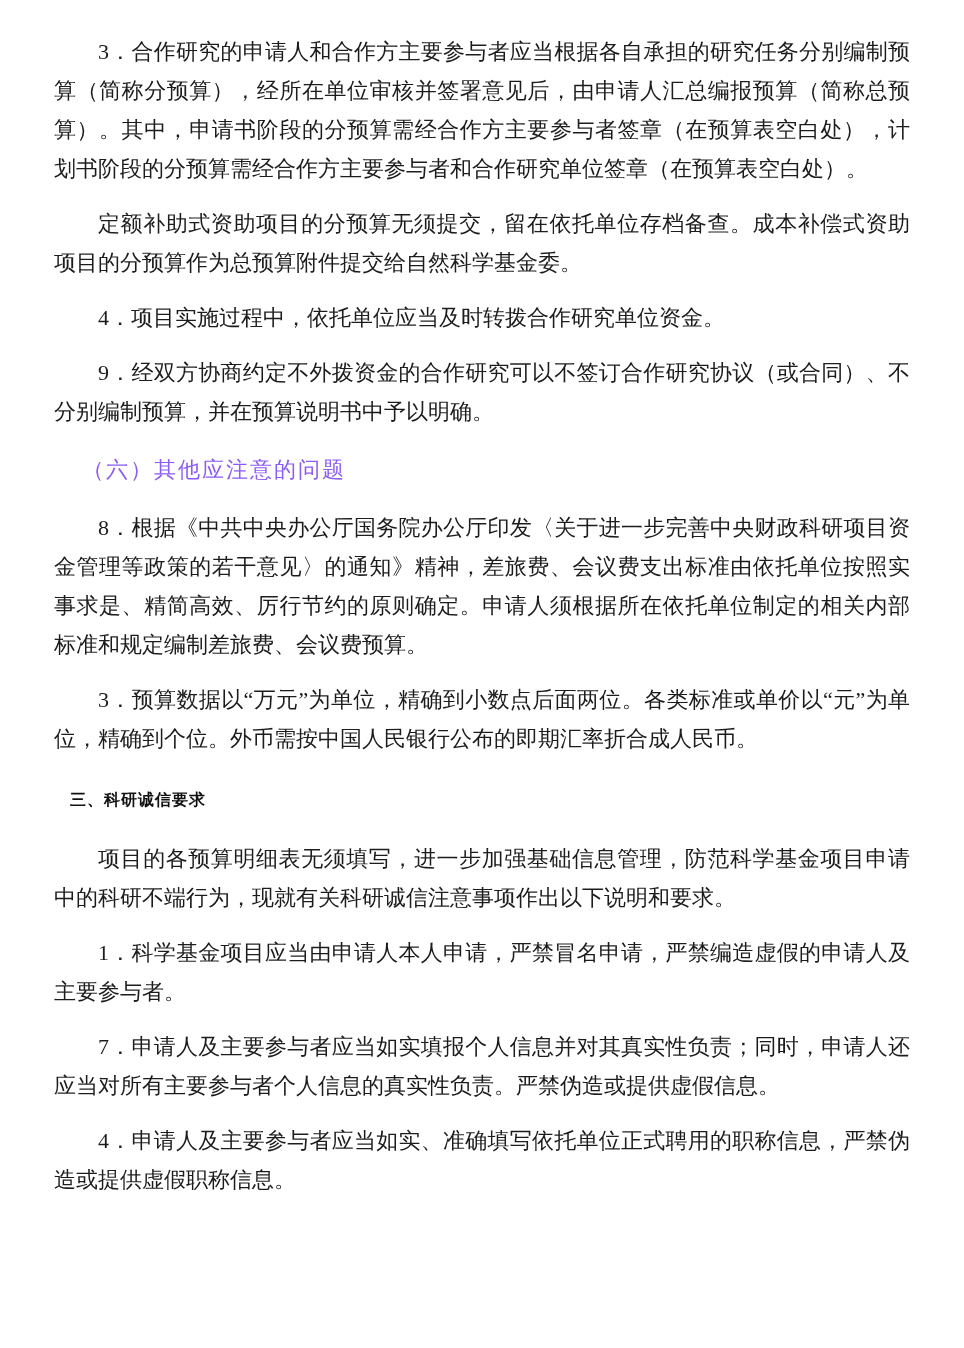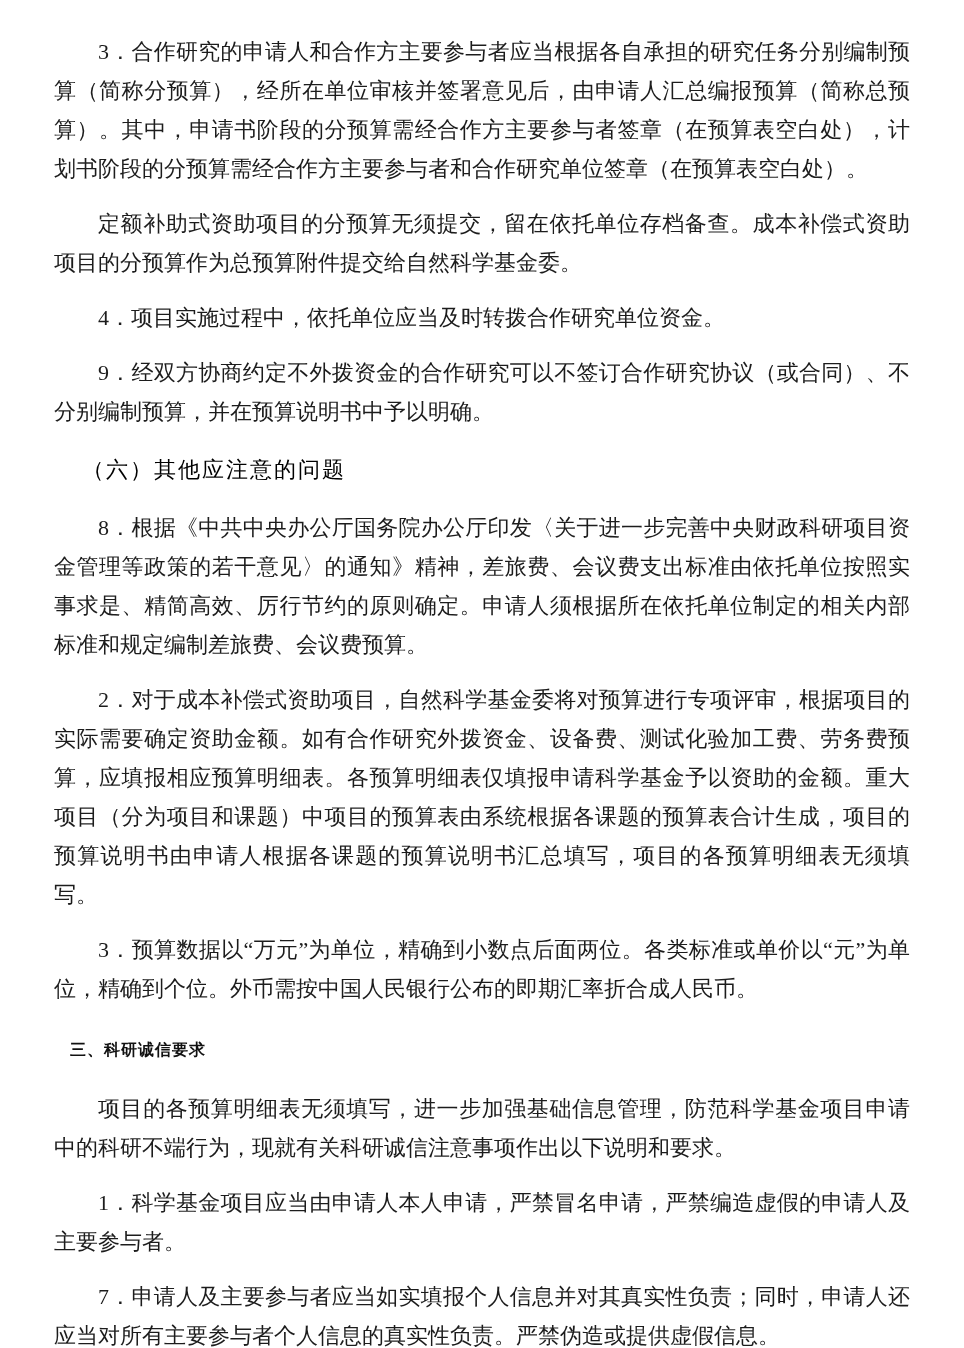--- a/index.html
+++ b/index.html
@@ -22,21 +22,21 @@
     margin: 16px;
     text-indent: 2em;
     text-align: justify;
     text-justify: inter-ideograph;
   }
   .heading-kai {
     margin: 19px 0 19px 0;
     text-indent: 2em;
     letter-spacing: 2px;
     font-family: Liberation Serif, serif;
-    color: #000000;
+    color: #8b5cf6;
   }
   .heading-bold {
     margin: 22px 0 20px 0;
     text-indent: 2em;
     font-family: "Liberation Sans", "DejaVu Sans", sans-serif;
     font-weight: 700;
     font-size: 16px;
     letter-spacing: 1px;
     color: #111111;
   }
@@ -44,21 +44,20 @@
 </head>
 <body>
 
 <div class="page">
   <p class="para">3．合作研究的申请人和合作方主要参与者应当根据各自承担的研究任务分别编制预算（简称分预算），经所在单位审核并签署意见后，由申请人汇总编报预算（简称总预算）。其中，申请书阶段的分预算需经合作方主要参与者签章（在预算表空白处），计划书阶段的分预算需经合作方主要参与者和合作研究单位签章（在预算表空白处）。</p>
   <p class="para">定额补助式资助项目的分预算无须提交，留在依托单位存档备查。成本补偿式资助项目的分预算作为总预算附件提交给自然科学基金委。</p>
   <p class="para">4．项目实施过程中，依托单位应当及时转拨合作研究单位资金。</p>
   <p class="para">9．经双方协商约定不外拨资金的合作研究可以不签订合作研究协议（或合同）、不分别编制预算，并在预算说明书中予以明确。</p>
   <p class="heading-kai">（六）其他应注意的问题</p>
   <p class="para">8．根据《中共中央办公厅国务院办公厅印发〈关于进一步完善中央财政科研项目资金管理等政策的若干意见〉的通知》精神，差旅费、会议费支出标准由依托单位按照实事求是、精简高效、厉行节约的原则确定。申请人须根据所在依托单位制定的相关内部标准和规定编制差旅费、会议费预算。</p>
-  <p class="para">2．对于成本补偿式资助项目，自然科学基金委将对预算进行专项评审，根据项目的实际需要确定资助金额。如有合作研究外拨资金、设备费、测试化验加工费、劳务费预算，应填报相应预算明细表。各预算明细表仅填报申请科学基金予以资助的金额。重大项目（分为项目和课题）中项目的预算表由系统根据各课题的预算表合计生成，项目的预算说明书由申请人根据各课题的预算说明书汇总填写，项目的各预算明细表无须填写。</p>
   <p class="para">3．预算数据以“万元”为单位，精确到小数点后面两位。各类标准或单价以“元”为单位，精确到个位。外币需按中国人民银行公布的即期汇率折合成人民币。</p>
   <p class="heading-bold">三、科研诚信要求</p>
   <p class="para">项目的各预算明细表无须填写，进一步加强基础信息管理，防范科学基金项目申请中的科研不端行为，现就有关科研诚信注意事项作出以下说明和要求。</p>
   <p class="para">1．科学基金项目应当由申请人本人申请，严禁冒名申请，严禁编造虚假的申请人及主要参与者。</p>
   <p class="para">7．申请人及主要参与者应当如实填报个人信息并对其真实性负责；同时，申请人还应当对所有主要参与者个人信息的真实性负责。严禁伪造或提供虚假信息。</p>
   <p class="para">4．申请人及主要参与者应当如实、准确填写依托单位正式聘用的职称信息，严禁伪造或提供虚假职称信息。</p>
 
 </div>
 
 </body></html>

